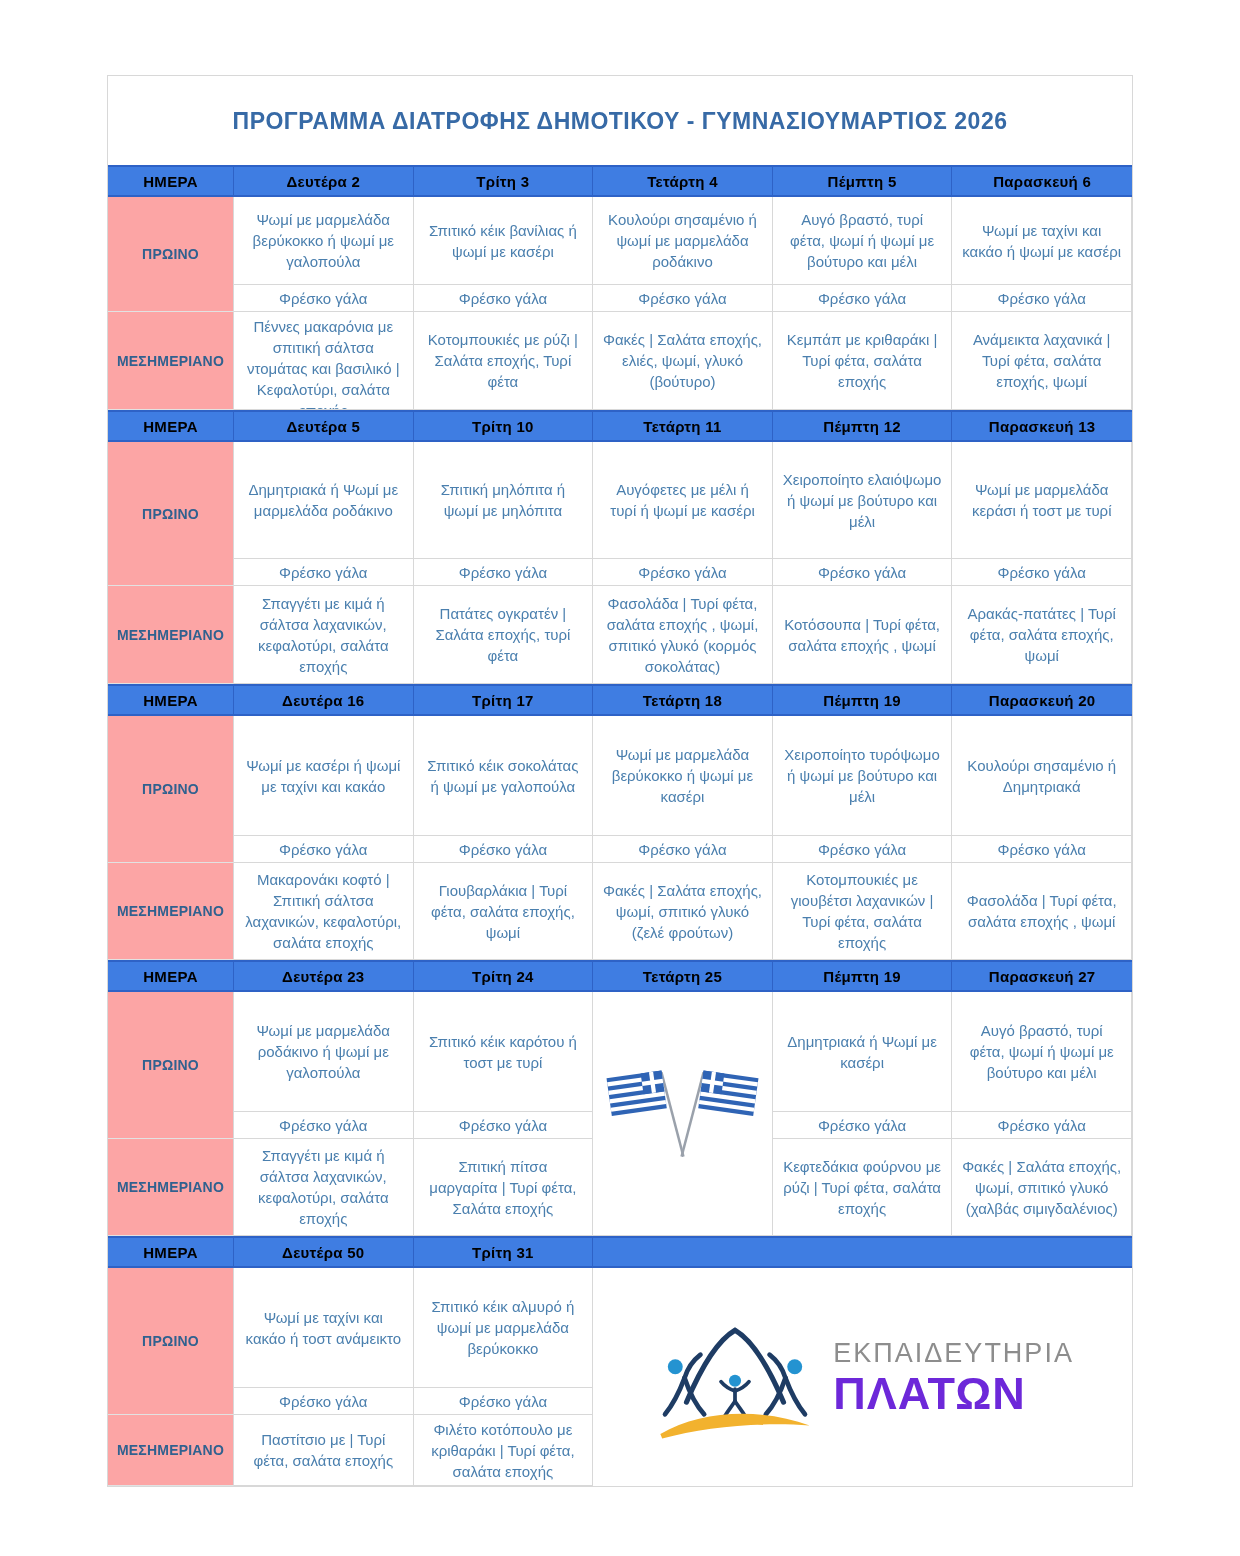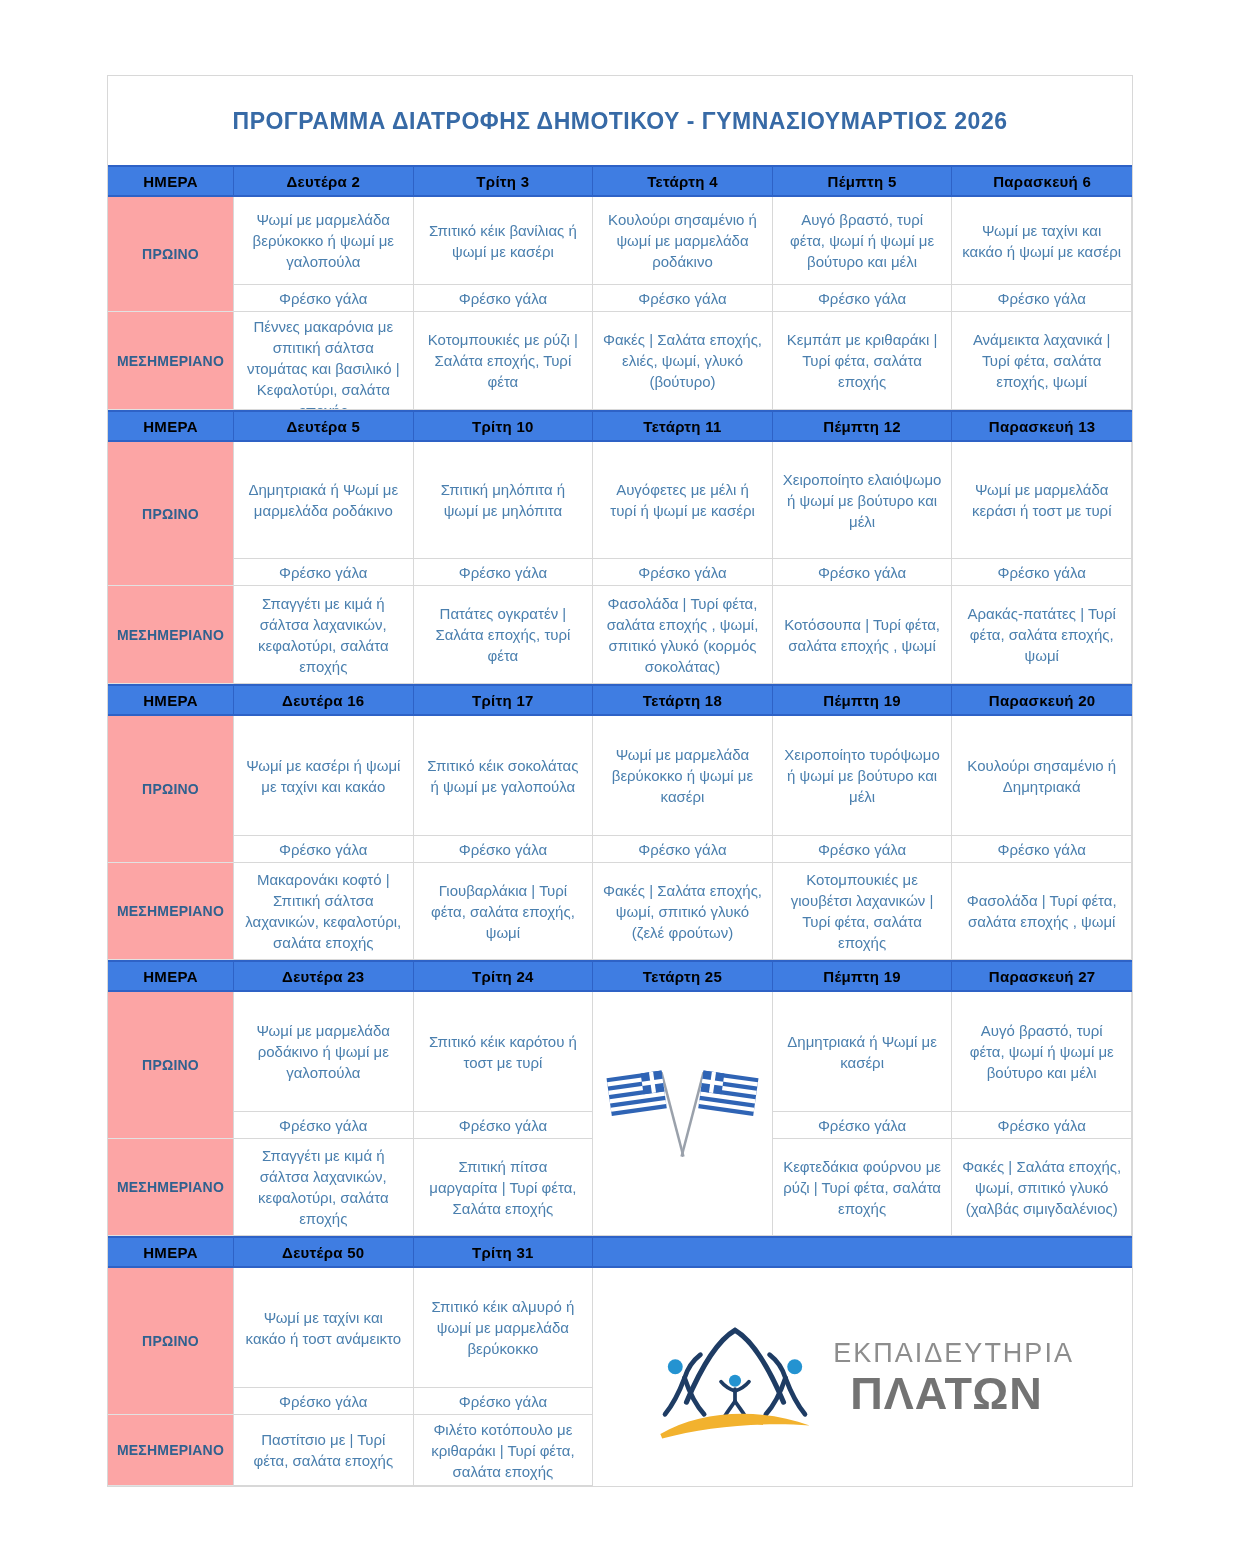--- a/index.html
+++ b/index.html
@@ -52,21 +52,21 @@
     grid-column:4; grid-row:2 / span 3; background:#fff;
     display:flex; align-items:center; justify-content:center;
     border-right:1px solid #d8d8d8; border-bottom:1px solid #d8d8d8; box-sizing:border-box;
   }
   .logo-cell {
     grid-column:4 / span 3; grid-row:2 / span 3; background:#fff;
     display:flex; align-items:center; justify-content:center; gap:14px;
   }
   .logo-text { display:flex; flex-direction:column; }
   .logo-l1 { color:#8d8d8d; font-size:27px; letter-spacing:2px; line-height:1.25; }
-  .logo-l2 { color:#737373; font-size:45px; font-weight:bold; letter-spacing:1px; line-height:1.05;margin-left:17px; }
+  .logo-l2 { color:#6d28d9; font-size:45px; font-weight:bold; letter-spacing:1px; line-height:1.05; }
 </style>
 </head>
 <body>
 
 <div class="sheet">
 
   <div class="title-block">
     <div class="title-line1">ΠΡΟΓΡΑΜΜΑ ΔΙΑΤΡΟΦΗΣ ΔΗΜΟΤΙΚΟΥ - ΓΥΜΝΑΣΙΟΥ</div>
     <div class="title-line2">ΜΑΡΤΙΟΣ 2026</div>
   </div>

